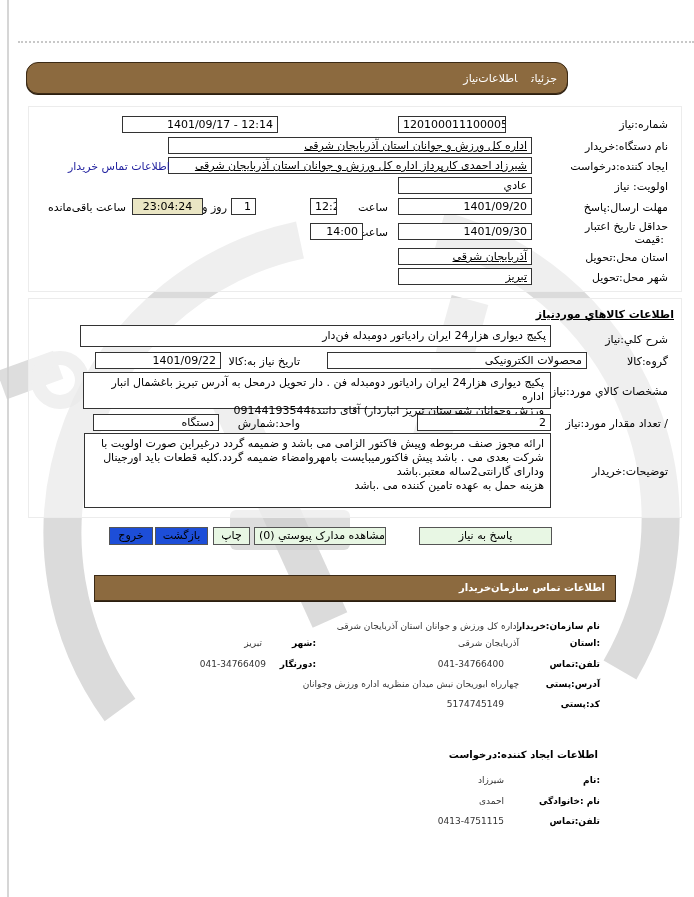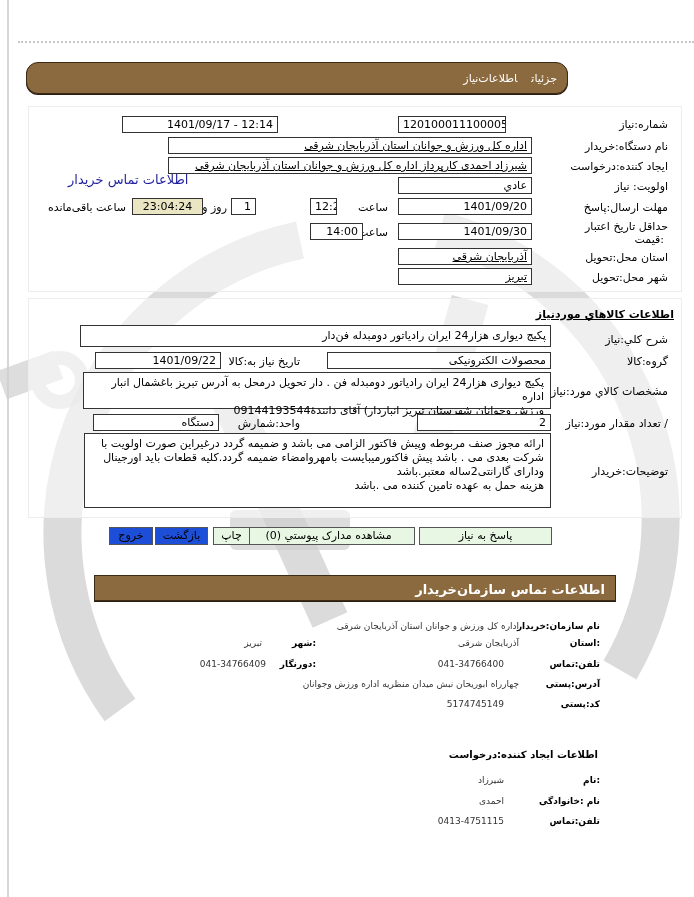--- a/index.html
+++ b/index.html
@@ -18,30 +18,30 @@
 
   .panel { position: absolute; border: 1px solid #ececec; background: rgba(255,255,255,0.55); }
   .panel1 { left: 28px; top: 106px; width: 654px; height: 186px; }
   .panel2 { left: 28px; top: 298px; width: 654px; height: 220px; }
 
   .lbl { position: absolute; font-size: 11px; white-space: nowrap; }
   .box { position: absolute; border: 1px solid #333; background: #fff; height: 17px; font-size: 11px; line-height: 15px; padding: 0 4px; white-space: nowrap; overflow: hidden; text-align: right; }
   .box.ltr { direction: ltr; text-align: right; }
   .box.u { text-decoration: underline; }
   .box.tan { background: #eae6c4; text-align: center; direction: ltr; }
-  .link { position: absolute; color: #1f1f9e; font-size: 13px; margin-top: 12px; }
+  .link { position: absolute; color: #1f1f9e; font-size: 11px; }
 
   .multi { position: absolute; border: 1px solid #333; background: #fff; font-size: 11px; line-height: 14px; padding: 3px 6px; text-align: right; }
 
   .btn { position: absolute; height: 18px; border: 1px solid #555; font-size: 11px; line-height: 16px; text-align: center; font-family: "DejaVu Sans", sans-serif; cursor: pointer; }
   .btn.green { background: #e8f7e4; }
   .btn.pink { background: #1d4ed8; }
 
   .bar2 { left: 94px; top: 575px; width: 522px; height: 26px; }
-  .bar2 .t { position: absolute; right: 10px; top: 6px; font-size: 13px; font-weight: bold; }
+  .bar2 .t { position: absolute; right: 10px; top: 6px; font-size: 10px; font-weight: bold; }
 
   .c-lbl { position: absolute; font-size: 9px; font-weight: bold; white-space: nowrap; }
   .c-val { position: absolute; font-size: 9px; color: #333; white-space: nowrap; }
   .c-head { position: absolute; font-size: 10px; font-weight: bold; white-space: nowrap; }
 </style>
 </head>
 <body>
 
 <div class="left-rail"></div>
 <div class="dotted-rule"></div>
@@ -106,21 +106,21 @@
 <span class="lbl" style="right:26px; top:271px;">شهر محل:تحویل</span>
 <div class="box u" style="left:398px; top:268px; width:134px;">تبریز</div>
 
 <div class="panel panel2"></div>
 <span class="lbl" style="right:20px; top:308px; font-weight:bold;text-decoration:underline;">اطلاعات کالاهاي موردنیاز</span>
 
 <span class="lbl" style="right:26px; top:333px;">شرح کلي:نیاز</span>
 <div class="box" style="left:80px; top:325px; width:471px; height:22px; line-height:20px;">پکیج دیواری هزار24 ایران رادیاتور دومبدله فن‌دار</div>
 
 <span class="lbl" style="right:26px; top:355px;">گروه:کالا</span>
-<div class="box" style="left:327px; top:352px; width:224px;">محصولات الکترونیکی</div>
+<div class="box" style="left:327px; top:352px; width:260px;">محصولات الکترونیکی</div>
 <span class="lbl" style="right:394px; top:355px;">تاریخ نیاز به:کالا</span>
 <div class="box ltr" style="left:95px; top:352px; width:126px;">1401/09/22</div>
 
 <span class="lbl" style="right:26px; top:385px;">مشخصات کالاي مورد:نیاز</span>
 <div class="multi" style="left:83px; top:372px; width:468px; height:37px; padding-top:3px;">
   <div>پکیج دیواری هزار24 ایران رادیاتور دومبدله فن . دار تحویل درمحل به آدرس تبریز باغشمال انبار اداره</div>
   <div>ورزش وجوانان شهرستان تبریز انباردار) آقای دانندهٔ09144193544</div>
 </div>
 
 <span class="lbl" style="right:26px; top:417px;">/ تعداد مقدار مورد:نیاز</span>
@@ -130,21 +130,21 @@
 
 <span class="lbl" style="right:26px; top:465px;">توضیحات:خریدار</span>
 <div class="multi" style="left:84px; top:433px; width:467px; height:75px;">
   <div>ارائه مجوز صنف مربوطه وپیش فاکتور الزامی می باشد و ضمیمه گردد درغیراین صورت اولویت با</div>
   <div>شرکت بعدی می . باشد پیش فاکتورمیبایست بامهروامضاء ضمیمه گردد.کلیه قطعات باید اورجینال</div>
   <div>ودارای گارانتی2ساله معتبر.باشد</div>
   <div>هزینه حمل به عهده تامین کننده می .باشد</div>
 </div>
 
 <button class="btn green" style="left:419px; top:527px; width:133px;">پاسخ به نیاز</button>
-<button class="btn green" style="left:242px; top:527px; width:173px;">مشاهده مدارک پیوستي (0)</button>
+<button class="btn green" style="left:254px; top:527px; width:132px;text-align:right;">مشاهده مدارک پیوستي (0)</button>
 <button class="btn green" style="left:213px; top:527px; width:37px;">چاپ</button>
 <button class="btn pink" style="left:155px; top:527px; width:53px;">بازگشت</button>
 <button class="btn pink" style="left:109px; top:527px; width:44px;">خروج</button>
 
 <div class="brown-bar bar2">
   <div class="t">اطلاعات تماس سازمان‌خریدار</div>
 </div>
 
 <span class="c-lbl" style="right:94px; top:621px;">نام سازمان:خریدار</span>
 <span class="c-val" style="right:175px; top:621px;">اداره کل ورزش و جوانان استان آذربایجان شرقی</span>

